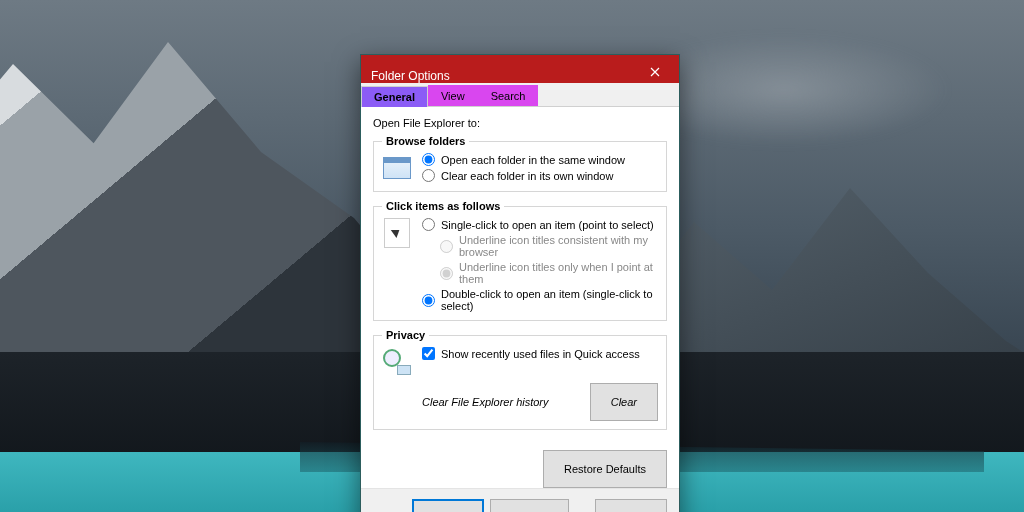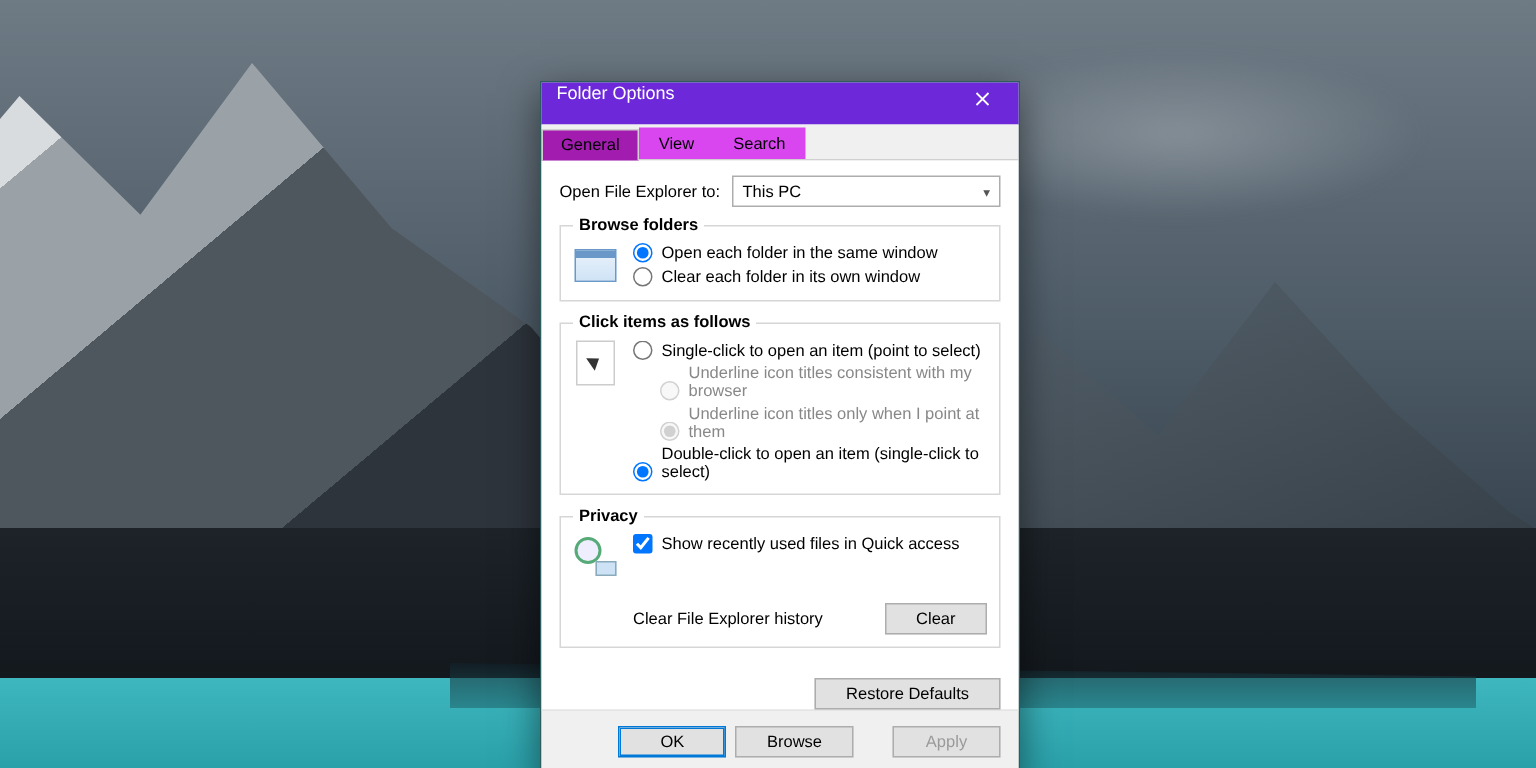--- a/index.html
+++ b/index.html
@@ -26,44 +26,44 @@
   .shore { position:absolute; left:300px; right:40px; bottom:40px; height:30px;
            background:linear-gradient(180deg,#122028,#206a72);
            clip-path: polygon(0% 100%, 0% 0%, 100% 30%, 100% 100%); opacity:.6;}
 
   .dialog {
     position:absolute; left:360px; top:54px; width:320px;
     background:#f0f0f0; box-shadow:0 8px 24px rgba(0,0,0,.5);
     border:1px solid #2c5d5d;
   }
   .titlebar {
-    height:28px; background:#6d28d9; color:#fff; display:flex;
-    align-items:flex-start; padding:0 6px 0 10px;
+    height:28px; background:#b91c1c; color:#fff; display:flex;
+    align-items:flex-end; padding:0 6px 0 10px;
   }
   .titlebar .title { flex:1; font-size:12px; }
   .titlebar .close { width:36px; height:22px; display:flex; align-items:center; justify-content:center; cursor:pointer; }
   .tabs { display:flex; background:#f0f0f0; padding-top:2px; border-bottom:1px solid #d0d0d0; }
   .tab { padding:4px 12px; background:#d946ef; border:1px solid transparent; border-bottom:none; cursor:pointer; color:#000;}
-  .tab.active { background:#a21caf; border-color:#d0d0d0; position:relative; top:1px; }
+  .tab.active { background:#8b5cf6; border-color:#d0d0d0; position:relative; top:1px;font-weight:bold; }
   .pane { background:#fff; padding:10px 12px 8px; }
   .row1 { display:flex; align-items:center; gap:8px; margin-bottom:6px; }
   .row1 label { white-space:nowrap; }
   .dropdown { flex:1; border:1px solid #adadad; background:#fff; height:21px;
               display:flex; align-items:center; padding:0 6px; justify-content:space-between; cursor:pointer;}
   .dropdown .chev { font-size:9px; color:#555; }
   fieldset { border:1px solid #d6d6d6; margin-bottom:8px; padding:6px 8px 8px; }
   legend { padding:0 4px; color:#000;font-weight:bold; }
   .fs-body { display:flex; gap:10px; }
   .fs-icon { width:30px; height:30px; flex:none; display:flex; align-items:center; justify-content:center; }
   .opts { flex:1; display:flex; flex-direction:column; gap:3px; }
-  .opt { display:flex; align-items:flex-end; gap:6px; }
+  .opt { display:flex; align-items:center; gap:6px; }
   .opt input { margin:0; }
   .sub { margin-left:18px; color:#888; }
-  .privacy-bottom { display:flex; align-items:center; justify-content:space-between; margin-top:16px; padding-left:40px;}
-  .btn { border:1px solid #adadad; background:#e1e1e1; height:21px; min-width:72px; padding:0 20px; cursor:pointer; font:inherit;}
+  .privacy-bottom { display:flex; align-items:center; justify-content:space-between; margin-top:6px; padding-left:40px;font-style:italic;}
+  .btn { border:1px solid #adadad; background:#e1e1e1; height:38px; min-width:72px; padding:0 20px; cursor:pointer; font:inherit;}
   .btn:disabled { color:#9a9a9a; cursor:default;margin-left:20px; }
   .btn.primary { border:1px solid #0078d7; box-shadow:inset 0 0 0 1px #0078d7; }
   .restore-row { display:flex; justify-content:flex-end; padding:4px 12px 0; background:#fff; }
   .footer { display:flex; justify-content:flex-end; gap:6px; padding:10px 12px 12px; background:#f0f0f0; border-top:1px solid #e4e4e4; }
   
   .ico-window { width:28px;height:22px;border:1px solid #6a98c9;background:linear-gradient(#eaf3fb,#cfe3f6);position:relative;}
   .ico-window::before{content:"";position:absolute;top:0;left:0;right:0;height:5px;background:#6a98c9;}
   .ico-cursor { width:26px;height:30px;border:1px solid #ccc;background:#fff;position:relative;}
   .ico-cursor::after{content:"";position:absolute;left:8px;top:8px;width:0;height:0;border-left:7px solid #333;border-top:5px solid transparent;border-bottom:5px solid transparent;transform:rotate(-35deg);}
   .ico-clock { width:28px;height:26px; position:relative;}
@@ -96,24 +96,20 @@
   <div class="tabs">
     <div class="tab active">General</div>
     <div class="tab">View</div>
     <div class="tab">Search</div>
   </div>
 
   <div class="pane">
 
     <div class="row1">
       <label>Open File Explorer to:</label>
-      <div class="dropdown">
-        <span>This PC</span>
-        <span class="chev">▾</span>
-      </div>
     </div>
 
     <fieldset>
       <legend>Browse folders</legend>
       <div class="fs-body">
         <div class="fs-icon">
             <div class="ico-window"></div>
           </div>
         <div class="opts">
           <label class="opt">

